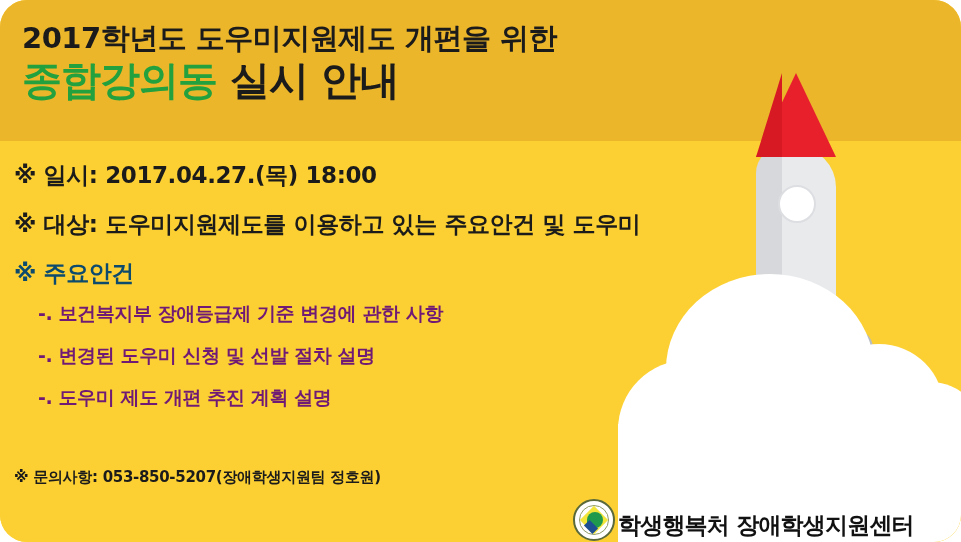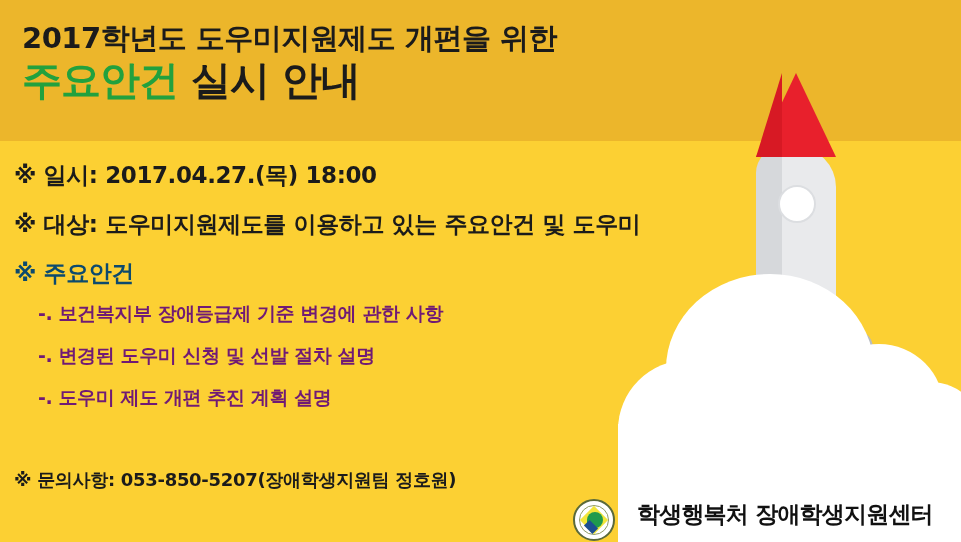--- a/index.html
+++ b/index.html
@@ -8,20 +8,21 @@
     background: #ffffff;
   }
   #poster {
     position: relative;
     width: 961px;
     height: 542px;
     overflow: hidden;
     font-family: "DejaVu Sans", "Liberation Sans", sans-serif;
     background: #fcd033;
     user-select: none;
+    border-radius: 27px;
   }
   
   .bg-top {
     position: absolute;
     left: 0; top: 0;
     width: 961px; height: 141px;
     background: #ecb62b;
   }
   .bg-bottom {
     position: absolute;
@@ -212,34 +213,34 @@
     font-weight: bold;
     color: #701a75;
     letter-spacing: -0.4px;
     margin: 0 0 16px 24px;
     white-space: nowrap;
   }
   .contact-line {
     position: absolute;
     left: 14px;
     top: 468px;
-    font-size: 18px;
+    font-size: 15px;
     font-weight: bold;
     color: #1b1b1b;
     letter-spacing: -0.3px;
     white-space: nowrap;
   }
   
   .footer {
     position: absolute;
     left: 573px;
     top: 499px;
     display: flex;
-    align-items: flex-start;
-    gap: 22px;
+    align-items: flex-end;
+    gap: 3px;
   }
   .emblem {
     position: relative;
     width: 42px;
     height: 42px;
     border-radius: 50%;
     background: #ffffff;
     border: 2px solid #5b6a3a;
     box-sizing: border-box;
     overflow: hidden;
@@ -308,21 +309,21 @@
   <div class="cloud">
     <div class="puff" style="left:48px;  top:0px;   width:208px; height:190px;"></div>
     <div class="puff" style="left:0px;   top:86px;  width:140px; height:140px;"></div>
     <div class="puff" style="left:196px; top:70px;  width:130px; height:130px;"></div>
     <div class="puff" style="left:258px; top:108px; width:108px; height:108px;"></div>
     <div class="base" style="left:0px;   top:150px; width:343px; height:118px;"></div>
   </div>
 
   <div class="headline">
     <div class="headline-line1">2017학년도 도우미지원제도 개편을 위한</div>
-    <div class="headline-line2"><span class="highlight">주요안건</span><span> 실시 안내</span></div>
+    <div class="headline-line2"><span class="highlight">종합강의동</span><span> 실시 안내</span></div>
   </div>
 
   <div class="body-block">
     <div class="body-line">※ 일시: 2017.04.27.(목) 18:00</div>
     <div class="body-line">※ 대상: 도우미지원제도를  이용하고  있는  주요안건  및  도우미</div>
     <div class="body-line agenda-head">※ 주요안건</div>
     <div class="sub-line">-. 보건복지부  장애등급제  기준  변경에  관한  사항</div>
     <div class="sub-line">-. 변경된  도우미  신청  및  선발  절차  설명</div>
     <div class="sub-line">-. 도우미  제도  개편  추진  계획  설명</div>
   </div>

